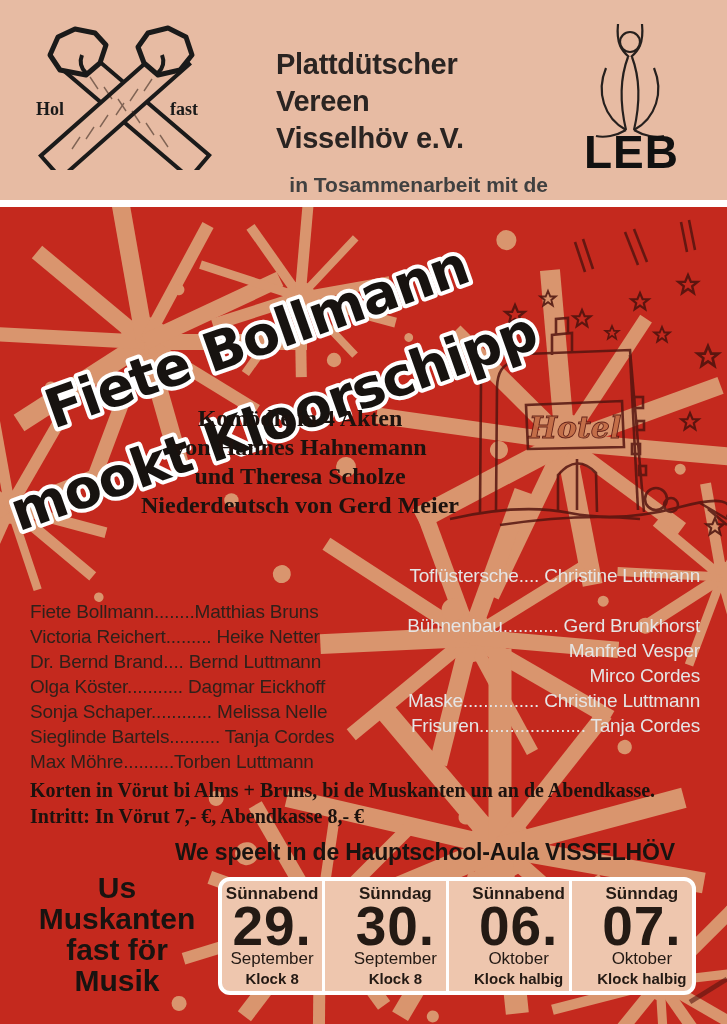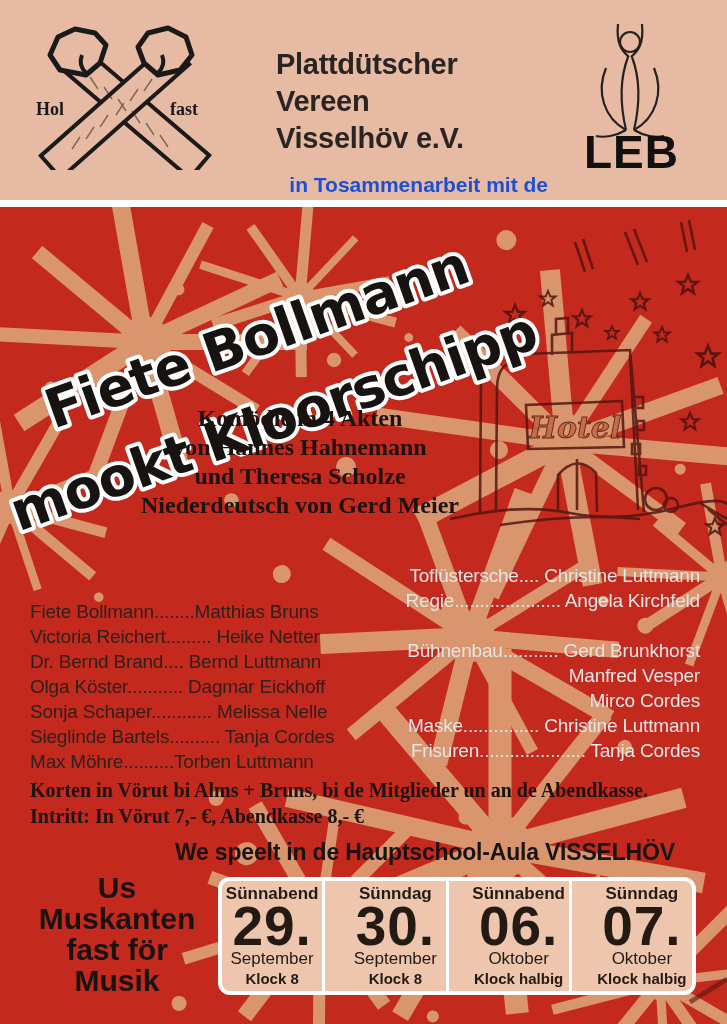--- a/index.html
+++ b/index.html
@@ -6,21 +6,21 @@
   body{
     width:727px;height:1024px;position:relative;overflow:hidden;
     background:#c4291e;
     font-family:"Liberation Sans",sans-serif;
   }
   
   .header{position:absolute;left:0;top:0;width:727px;height:200px;background:#e7bba3;}
   .white-band{position:absolute;left:0;top:200px;width:727px;height:7px;background:#ffffff;}
   .org-block{position:absolute;left:232px;top:46px;width:316px;}
   .org-line{font-weight:bold;font-size:29px;line-height:37px;color:#2a2422;letter-spacing:-0.3px;margin-left:44px;}
-  .coop-line{margin-top:16px;text-align:right;font-weight:bold;font-size:21px;color:#1d4ed8;}
+  .coop-line{margin-top:16px;text-align:right;font-weight:bold;font-size:21px;color:#404040;}
   .holfast-svg{position:absolute;left:20px;top:25px;}
   .leb-svg{position:absolute;left:556px;top:18px;}
   
   .decor-svg{position:absolute;left:0;top:207px;}
   .title-svg{position:absolute;left:-40px;top:228px;pointer-events:none;}
   .title-text{
     font-family:"DejaVu Sans",sans-serif;font-weight:bold;font-size:54px;
     fill:#171310;stroke:#ffffff;stroke-width:8px;paint-order:stroke;
     stroke-linejoin:round;letter-spacing:-1px;
   }
@@ -234,30 +234,29 @@
   <div>Victoria Reichert......... Heike Netter</div>
   <div>Dr. Bernd Brand.... Bernd Luttmann</div>
   <div>Olga Köster........... Dagmar Eickhoff</div>
   <div>Sonja Schaper............ Melissa Nelle</div>
   <div>Sieglinde Bartels.......... Tanja Cordes</div>
   <div>Max Möhre..........Torben Luttmann</div>
 </div>
 
 <div class="cast-right">
   <div>Toflüstersche.... Christine Luttmann</div>
-  <div>Regie..................... Angela Kirchfeld</div>
   <div class="gap-above">Bühnenbau........... Gerd Brunkhorst</div>
   <div>Manfred Vesper</div>
   <div>Mirco Cordes</div>
   <div>Maske............... Christine Luttmann</div>
   <div>Frisuren..................... Tanja Cordes</div>
 </div>
 
 <div class="tickets">
-  <div>Korten in Vörut bi Alms + Bruns, bi de Mitglieder un an de Abendkasse.</div>
+  <div>Korten in Vörut bi Alms + Bruns, bi de Muskanten un an de Abendkasse.</div>
   <div>Intritt: In Vörut 7,- €, Abendkasse 8,- €</div>
 </div>
 
 <div class="venue">We speelt in de Hauptschool-Aula VISSELHÖV</div>
 
 <div class="music">
   <div>Us</div>
   <div>Muskanten</div>
   <div>fast för</div>
   <div>Musik</div>

